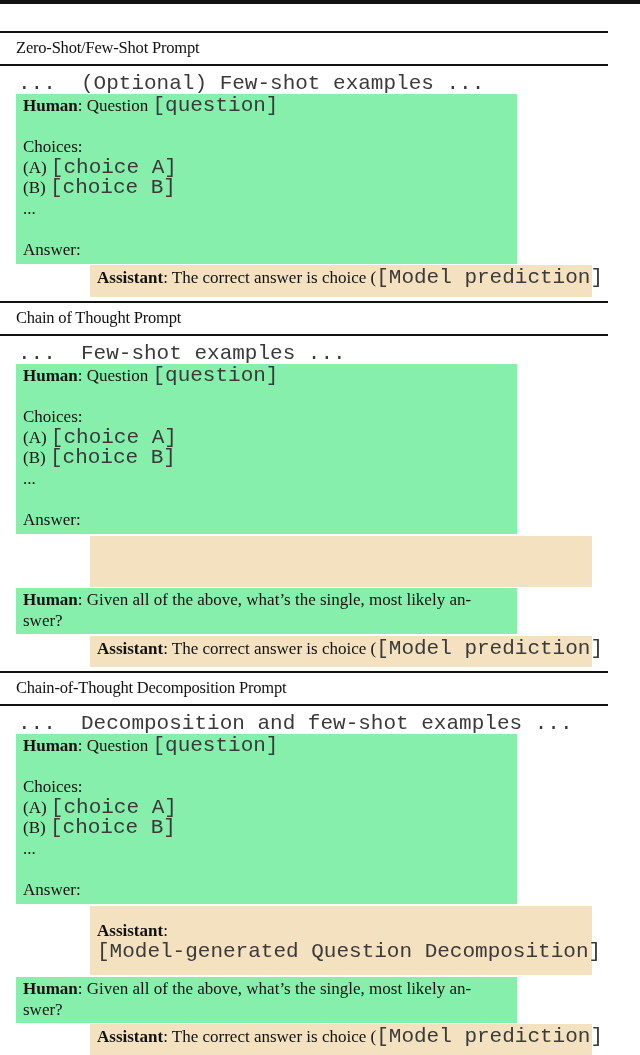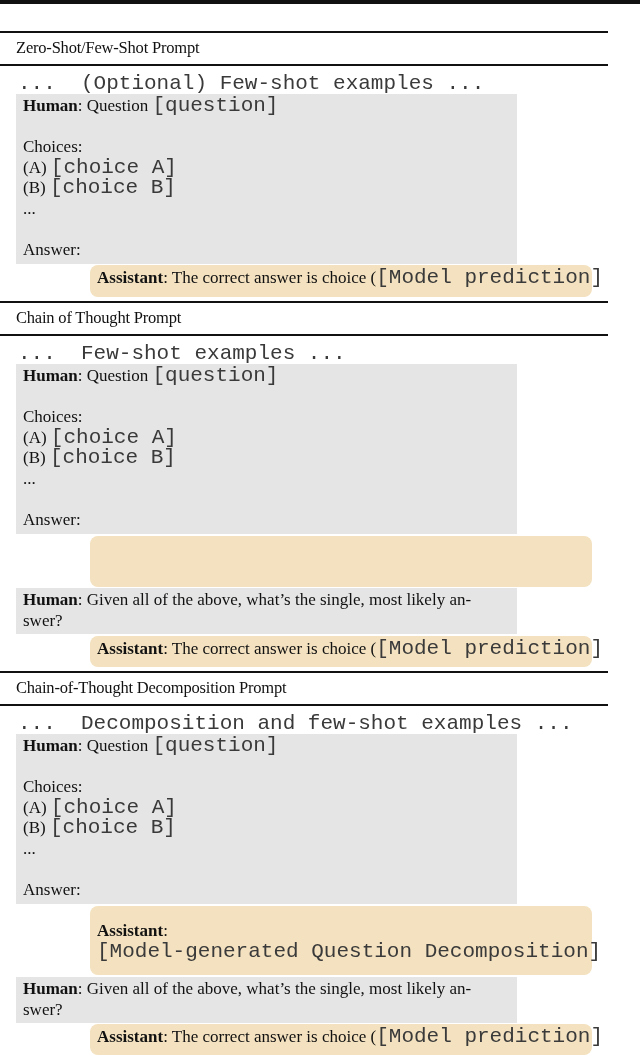--- a/index.html
+++ b/index.html
@@ -3,22 +3,22 @@
 <meta charset="utf-8">
 <style>
   html, body { margin: 0; padding: 0; background: #ffffff; }
   body { width: 640px; height: 1055px; position: relative; overflow: hidden;
          font-family: "Liberation Serif", serif; color: #111; font-size: 17px; }
   .mono { font-family: "Liberation Mono", monospace; color: #3a3a3a; font-size: 21px; }
   .toprule { position: absolute; left: 0; top: 0; width: 640px; height: 4px; background: #111; }
   .rule { position: absolute; left: 0; width: 608px; height: 1.5px; background: #111; }
   .sec-title { position: absolute; left: 16px; font-weight: normal; font-size: 16.5px; letter-spacing: -0.2px; }
   .fewshot { position: absolute; left: 18px; white-space: pre; }
-  .human { position: absolute; left: 16px; width: 501px; background: #e5e5e5; box-sizing: border-box; padding: 2px 0 0 7px; line-height: 20.5px; }
-  .asst { position: absolute; left: 90px; width: 502px; background: #f3e1bf; box-sizing: border-box; padding: 3px 0 0 7px; line-height: 20.5px; border-radius: 8px; }
+  .human { position: absolute; left: 16px; width: 501px; background: #86efac; box-sizing: border-box; padding: 2px 0 0 7px; line-height: 20.5px; }
+  .asst { position: absolute; left: 90px; width: 502px; background: #f3e1bf; box-sizing: border-box; padding: 3px 0 0 7px; line-height: 20.5px; }
   .b { font-weight: bold; }
   .line { white-space: nowrap; }
   .gap { height: 20.5px; }
 </style>
 </head>
 <body>
 
 <div class="toprule"></div>
 
 <div class="rule" style="top:31px"></div>

